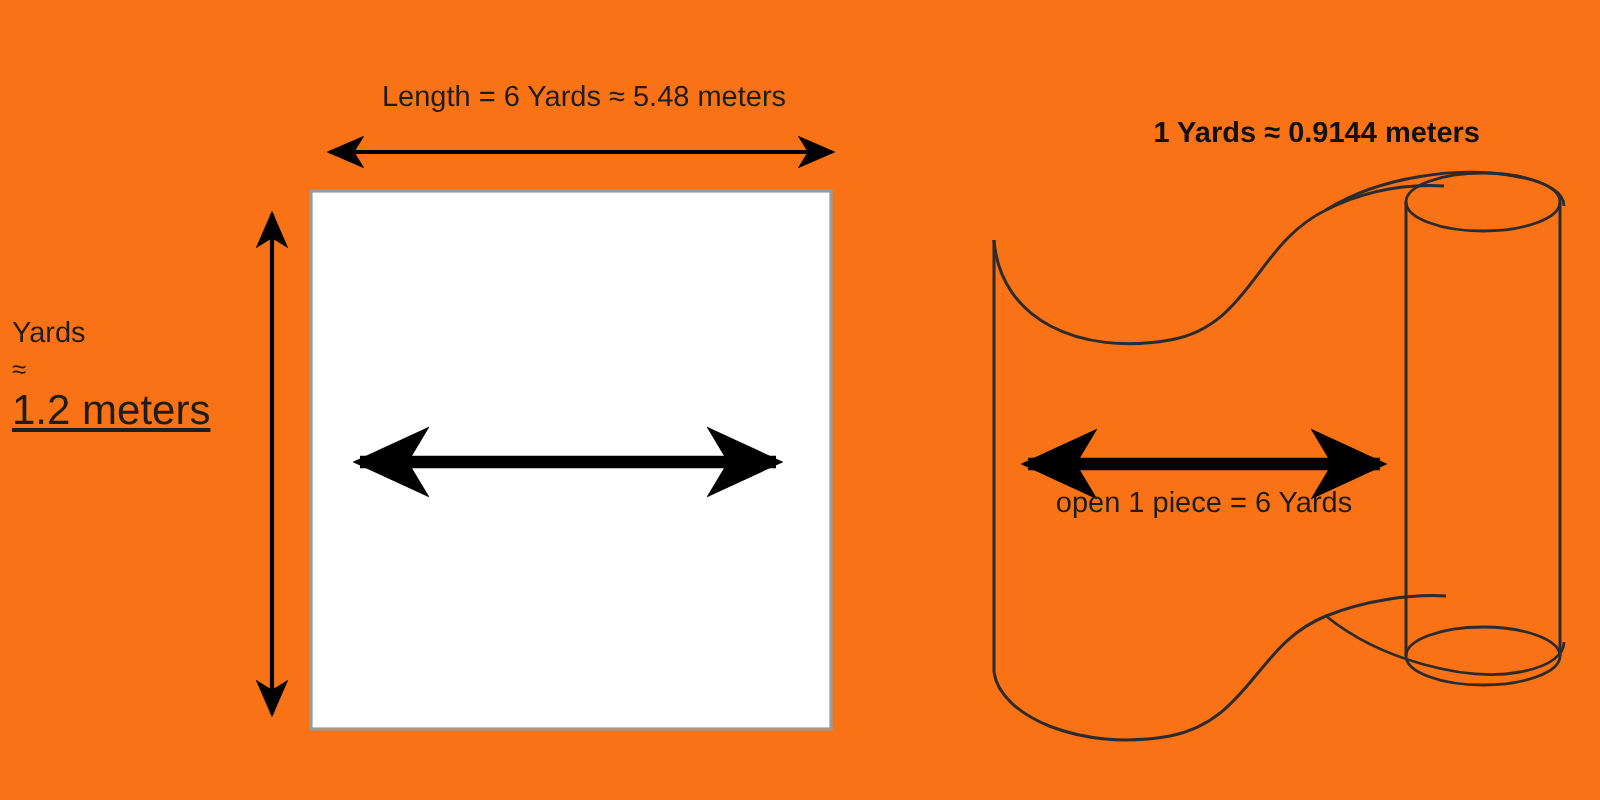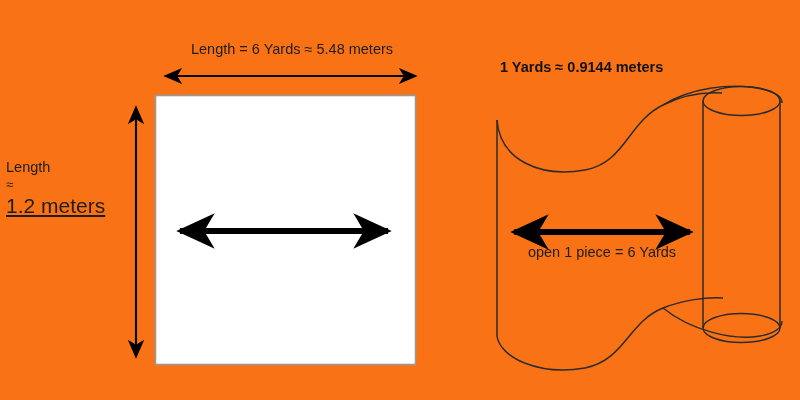--- a/index.html
+++ b/index.html
@@ -37,21 +37,21 @@
     top: 40px;
     width: 258px;
     text-align: center;
     font-size: 14.5px;
   }
   
   #yard-caption {
     left: 500px;
     top: 58px;
     width: 240px;
-    text-align: left;
+    text-align: right;
     font-size: 14.5px;
     font-weight: bold;
     color: #111111;
   }
   
   #width-block {
     left: 6px;
     top: 158px;
     font-size: 14.5px;
   }
@@ -126,21 +126,21 @@
     <line x1="780" y1="101" x2="780" y2="328" stroke="#2b2b2b" stroke-width="1.5"></line>
 
     <line x1="514" y1="232" x2="690" y2="232" stroke="#000000" stroke-width="6.2" marker-start="url(#fatArrowStart)" marker-end="url(#fatArrowEnd)"></line>
   </svg>
 
   <div class="lbl" id="length-caption">Length = 6 Yards  ≈  5.48  meters</div>
 
   <div class="lbl" id="yard-caption">1 Yards ≈ 0.9144 meters</div>
 
   <div class="lbl" id="width-block">
-    <div>Length</div>
+    <div>Yards</div>
     <div class="line-approx">≈</div>
     <div class="line-big">1.2 meters</div>
   </div>
 
 
   <div class="lbl" id="open-piece-label">open 1 piece =  6 Yards</div>
 
 </div>
 
 </body></html>

